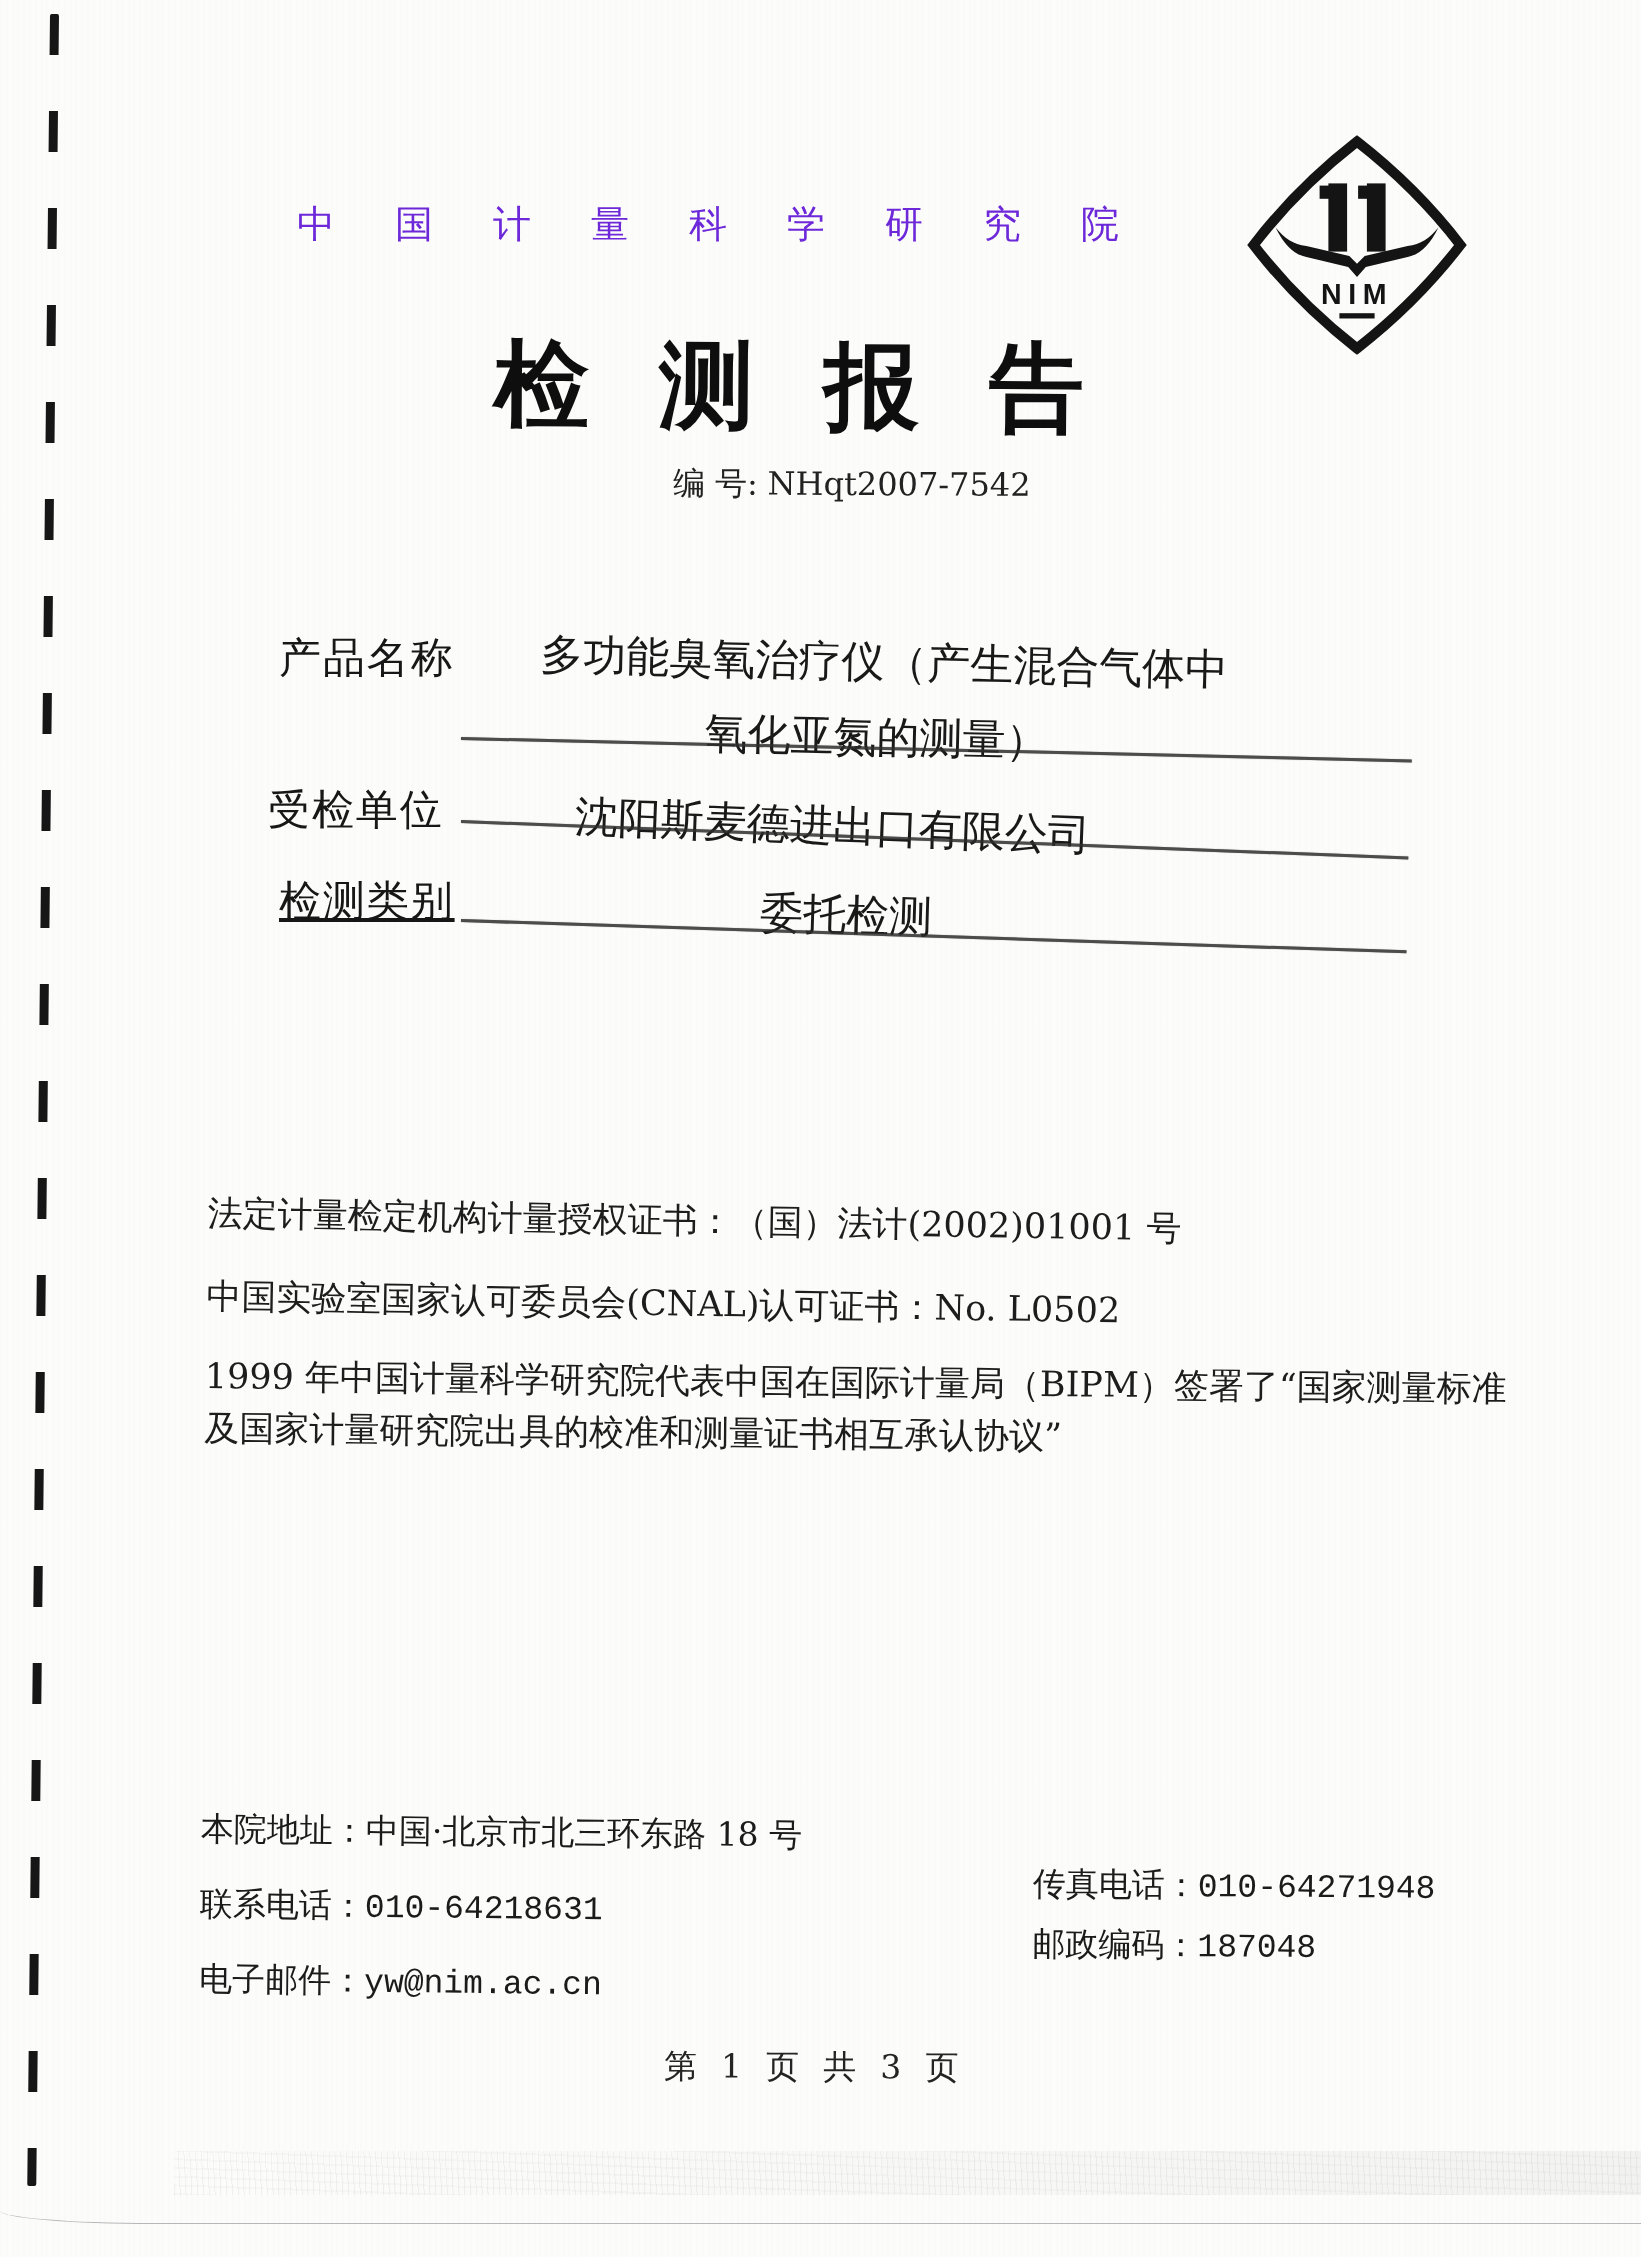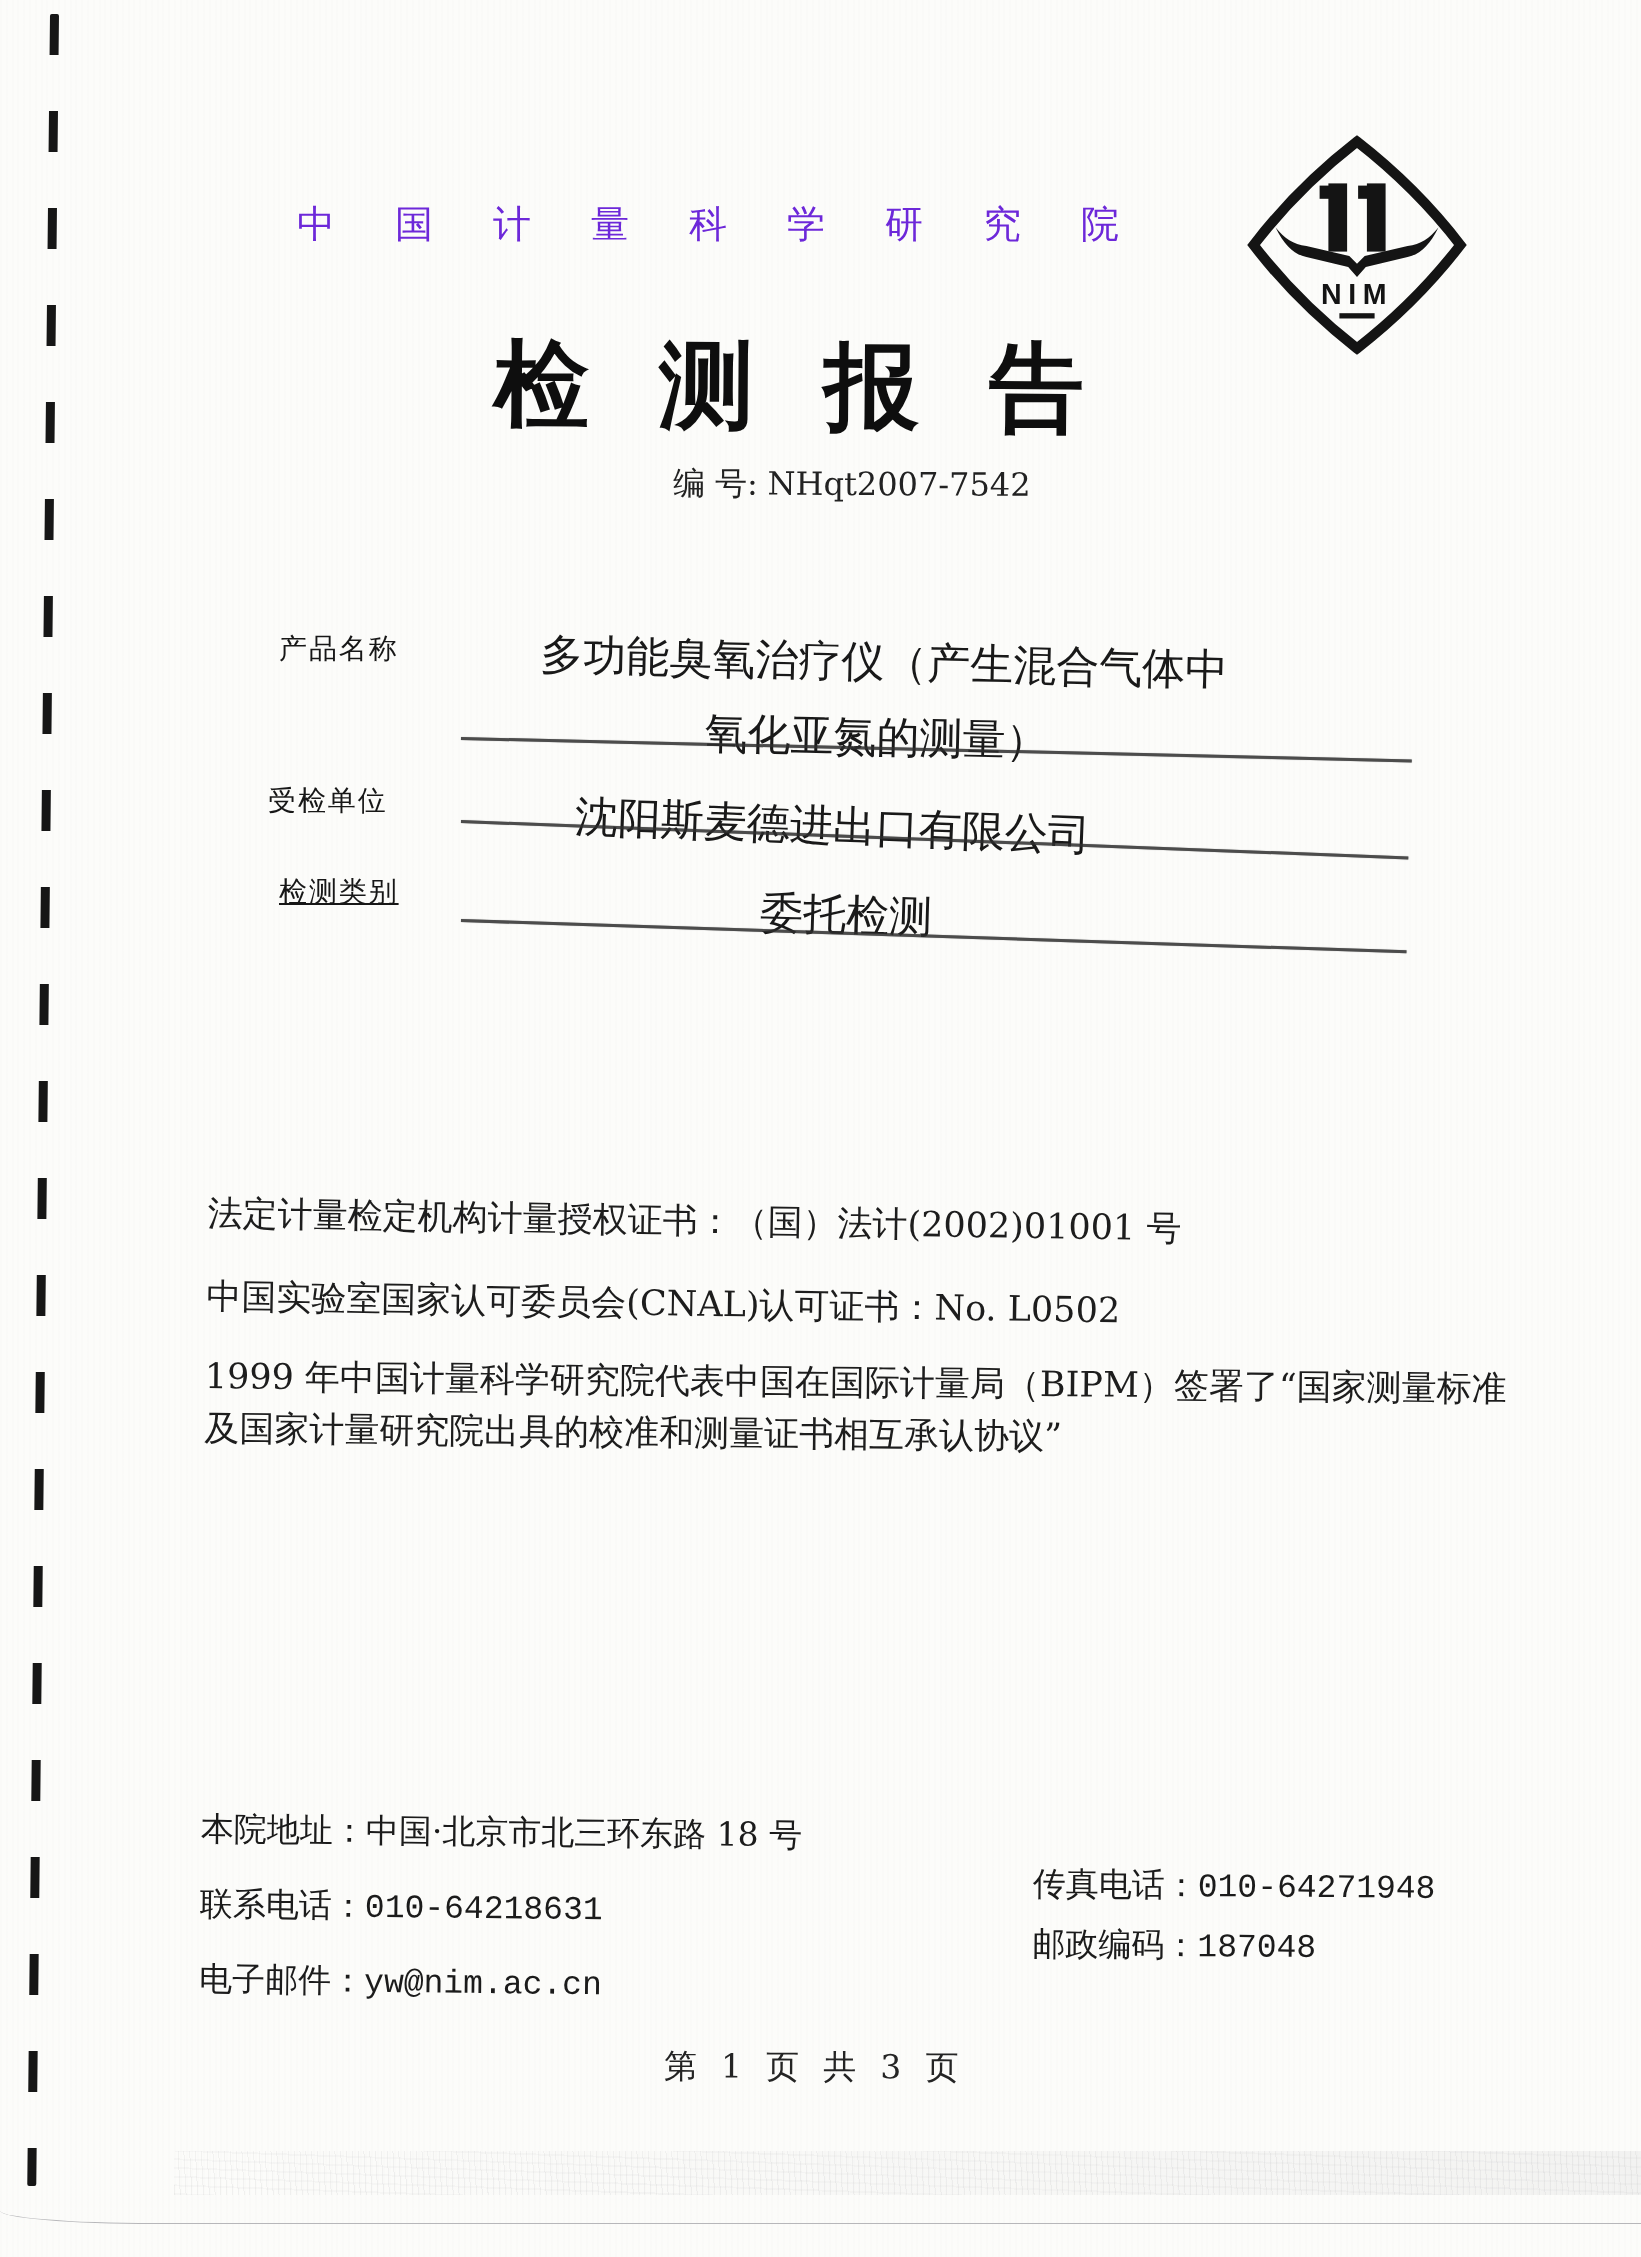--- a/index.html
+++ b/index.html
@@ -50,21 +50,21 @@
     transform: rotate(0.4deg);
   }
   .report-no {
     left: 673px; top: 463px;
     font-size: 32px;
     transform: rotate(0.3deg);
     color: #222;
   }
   .report-no .val { margin-left: 9.7px; }
   .field-label {
-    font-size: 28px;
+    font-size: 42px;
     letter-spacing: 1.9px;
     color: #171717;
   }
   .field-value {
     font-size: 43px;
     color: #191919;
     transform-origin: left top;
   }
   .underline {
     height: 2.9px;

